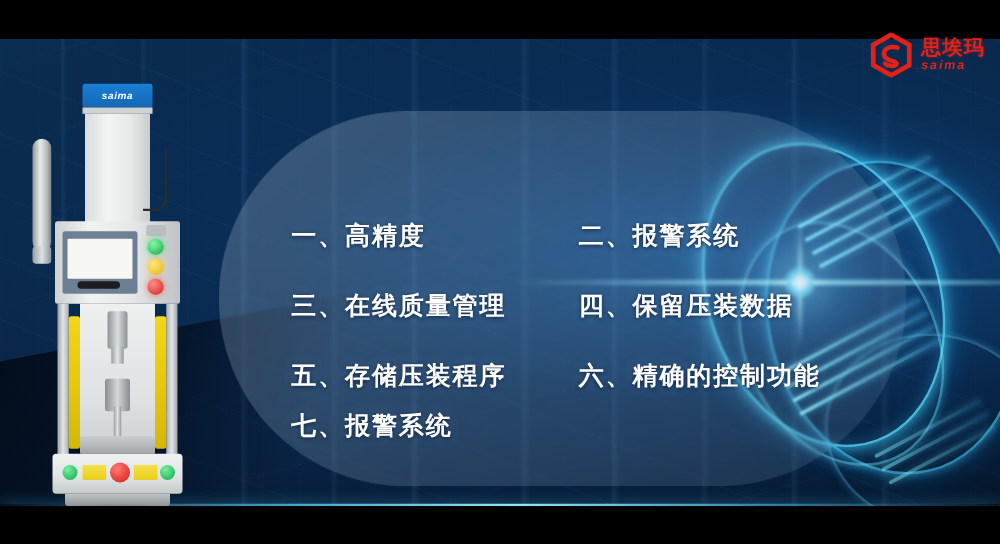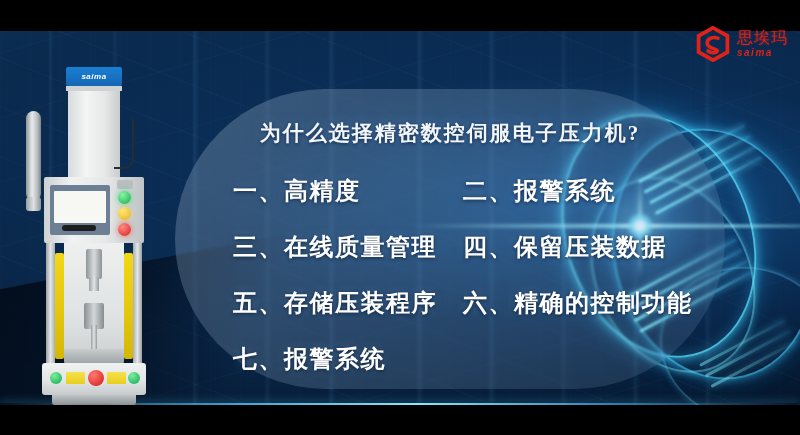--- a/index.html
+++ b/index.html
@@ -86,32 +86,32 @@
     background:linear-gradient(135deg,rgba(175,196,216,.30) 0%,rgba(150,178,205,.24) 45%,rgba(120,155,190,.17) 100%);
     backdrop-filter:blur(1px);pointer-events:none;}
 
   
   #content{position:absolute;left:175px;top:58px;width:550px;height:300px;z-index:20;}
   #title{position:absolute;left:0;top:30px;width:550px;text-align:center;
     color:#f2f6fa;font-size:21px;letter-spacing:2px;font-weight:700;
     text-shadow:0 1px 4px rgba(0,20,50,.85),0 0 12px rgba(120,190,255,.35);}
 
   .row{position:absolute;left:0;width:550px;height:46px;}
-  #row-0{top:86px;} #row-1{top:142px;} #row-2{top:198px;} #row-3{top:254px;text-align:center;}
-
-  .cell{position:absolute;color:#ffffff;font-size:24px;font-weight:700;letter-spacing:1.5px;
+  #row-0{top:86px;} #row-1{top:142px;} #row-2{top:198px;} #row-3{top:238px;text-align:center;}
+
+  .cell{position:absolute;color:#ffffff;font-size:20px;font-weight:700;letter-spacing:1.5px;
         text-shadow:0 1px 4px rgba(0,18,44,.9),0 0 10px rgba(140,200,255,.3);white-space:nowrap;}
   .cell.left{left:58px;}
   .cell.right{left:288px;}
 
   
   #logo{position:absolute;right:12px;top:26px;z-index:70;display:flex;align-items:center;gap:6px;}
   #logo-mark{width:36px;height:36px;position:relative;}
   #logo-text{display:flex;flex-direction:column;line-height:1;}
-  #logo-cn{color:#e02219;font-size:16px;font-weight:400;letter-spacing:1px;
+  #logo-cn{color:#e02219;font-size:16px;font-weight:700;letter-spacing:1px;
            font-family:"DejaVu Sans","Liberation Sans",sans-serif;
            text-shadow:0 0 3px rgba(224,34,25,.5);}
   #logo-en{color:#e02219;font-size:10px;font-weight:700;letter-spacing:1.5px;margin-top:2px;
            font-style:italic;font-family:"Liberation Sans",sans-serif;}
 
   
   #machine{position:absolute;left:18px;top:36px;width:150px;height:360px;z-index:30;}
   .m{position:absolute;}
   #m-top-badge{left:48px;top:0px;width:56px;height:19px;border-radius:2px;
     background:linear-gradient(180deg,#1a7fd4,#1467b3);display:flex;align-items:center;justify-content:center;}
@@ -197,21 +197,20 @@
       <div class="streak-h"></div>
       <div class="streak-v"></div>
       <div class="core"></div>
     </div>
 
     <div id="hline"></div>
 
     <div id="panel"></div>
 
     <div id="content">
-      <div id="title">为什么选择精密数控伺服电子压力机?</div>
 
       <div class="row" id="row-0">
         <div class="cell left">一、高精度</div>
         <div class="cell right">二、报警系统</div>
       </div>
       <div class="row" id="row-2">
         <div class="cell left">五、存储压装程序</div>
         <div class="cell right">六、精确的控制功能</div>
       </div>
       <div class="row" id="row-1">

